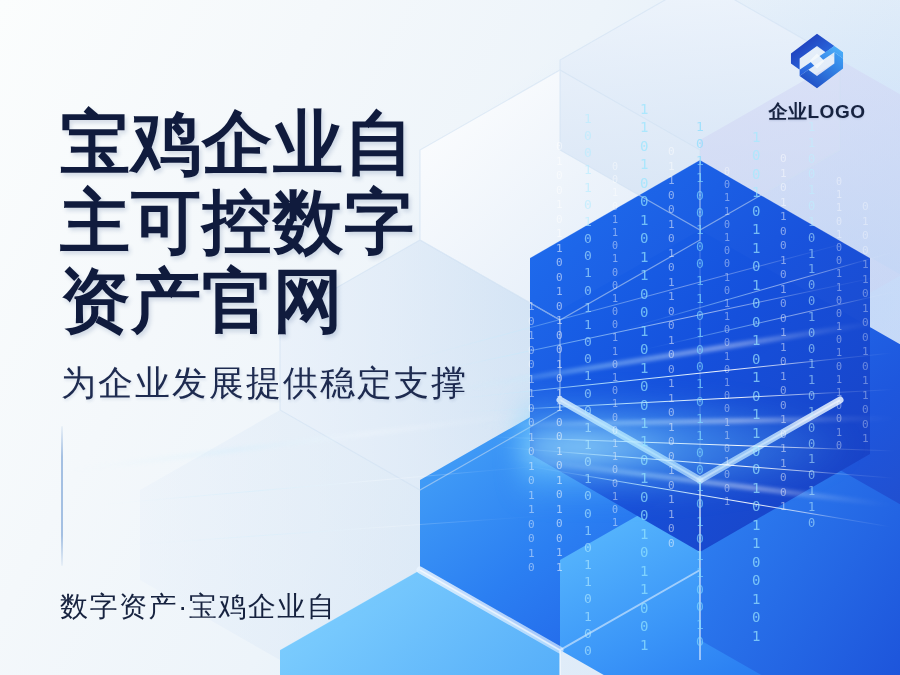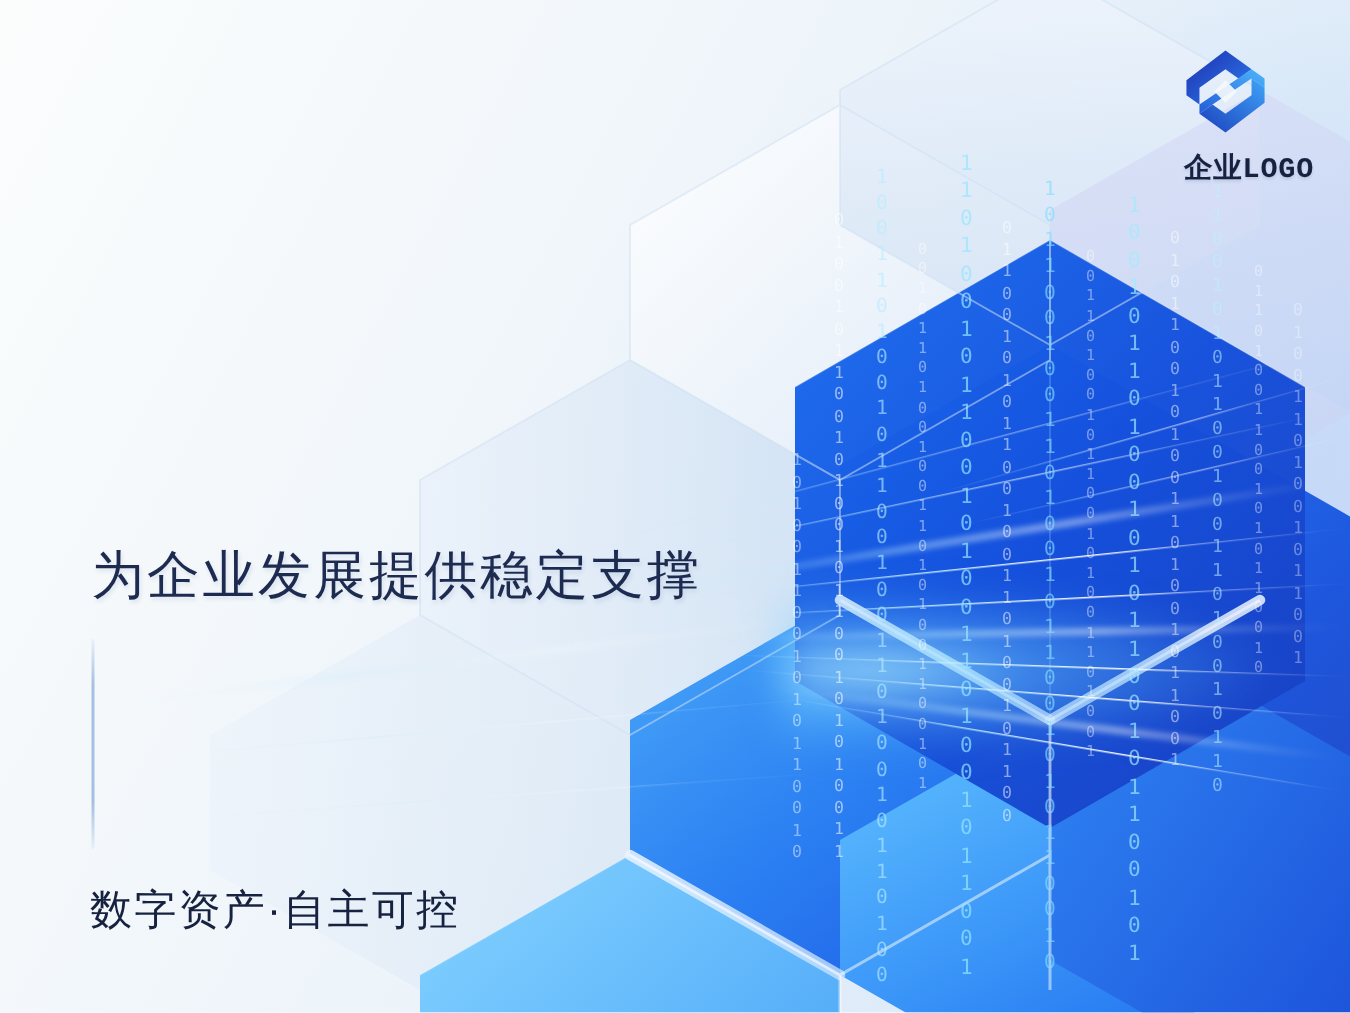--- a/index.html
+++ b/index.html
@@ -57,21 +57,21 @@
     position:absolute;left:61px;top:426px;width:2px;height:140px;
     background:linear-gradient(180deg,rgba(168,196,228,0.15) 0%,rgba(150,182,222,0.85) 22%,rgba(150,182,222,0.85) 78%,rgba(168,196,228,0.15) 100%);
     border-radius:2px;
   }
   .tagline{
     position:absolute;left:60px;top:588px;
     font-size:28px;font-weight:500;letter-spacing:1.5px;color:#16223f;
   }
 
   
-  .logo{position:absolute;left:758px;top:30px;width:118px;text-align:right;font-family:Liberation Mono, monospace;}
+  .logo{position:absolute;left:758px;top:30px;width:118px;text-align:center;}
   .logomark{width:62px;height:62px;margin:0 auto;display:block;}
   .logotext{
     margin-top:7px;font-size:19px;font-weight:bold;letter-spacing:.5px;color:#16223f;
     text-shadow:0 1px 2px rgba(40,70,130,0.15);
   }
 </style>
 </head>
 <body>
 
 <div class="banner">
@@ -588,18 +588,21 @@
       <path d="M92 46 L92 62 L50 94 L22 74 L36 64 L50 74 L78 54 L78 36 Z" fill="url(#lg2)"></path>
 
       <path d="M78 26 L92 36 L92 46 L78 36 L36 64 L22 74 L22 64 Z" fill="url(#lg3)" opacity="0.95"></path>
 
       <path d="M50 38 L62 50 L50 62 L38 50 Z" fill="#f4f8fc" opacity="0.92"></path>
     </svg>
     <div class="logotext">企业LOGO</div>
   </div>
 
   <div class="copy">
+    <div class="headline">宝鸡企业自
+主可控数字
+资产官网</div>
     <div class="subtitle">为企业发展提供稳定支撑</div>
     <div class="divider"></div>
-    <div class="tagline">数字资产·自主可控</div>
+    <div class="tagline">数字资产·宝鸡企业自</div>
   </div>
 
 </div>
 
 </body></html>

